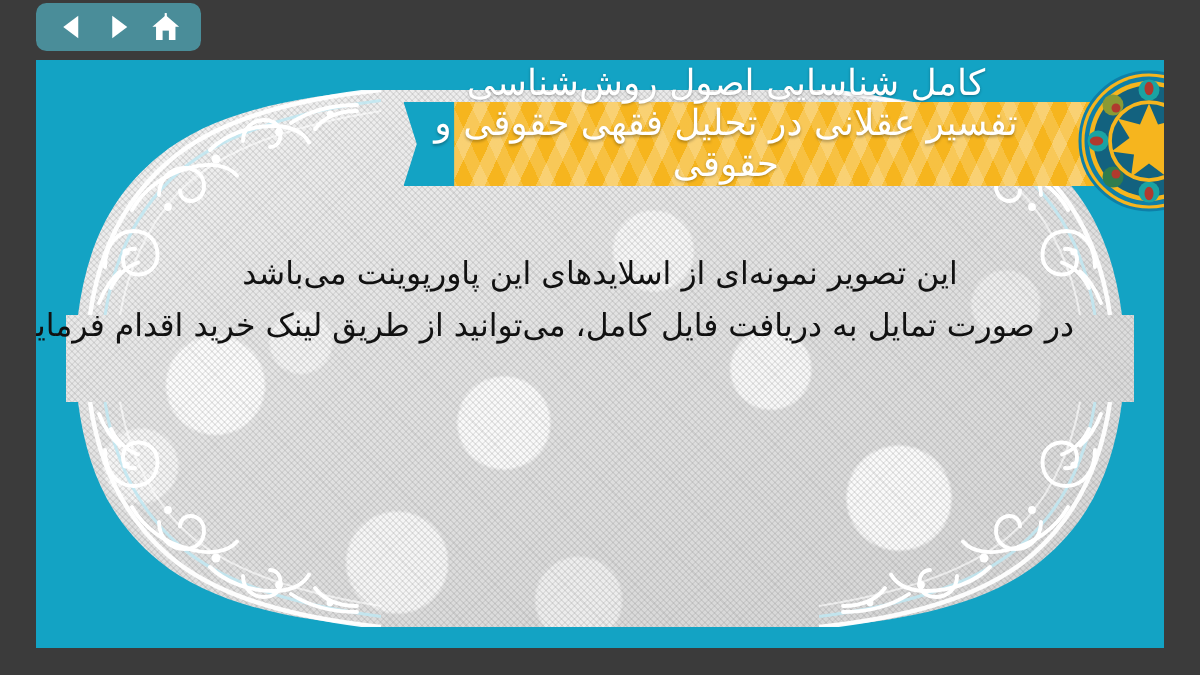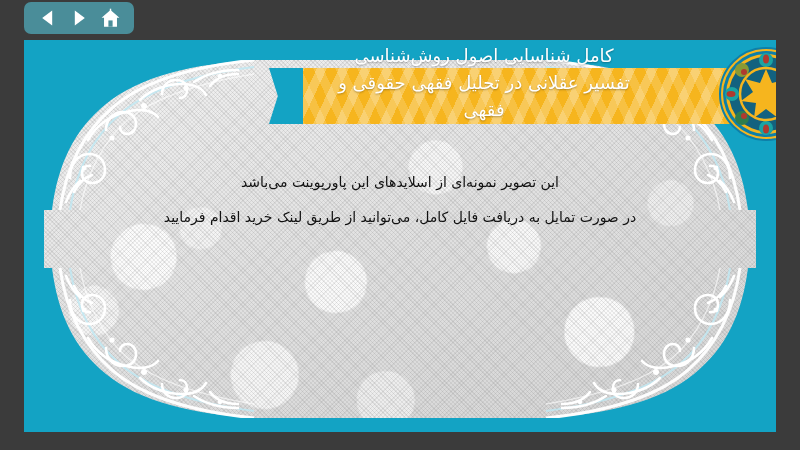--- a/index.html
+++ b/index.html
@@ -143,21 +143,21 @@
   
   #title-text {
     position: absolute;
     left: 180px;
     top: 2px;
     width: 560px;
     z-index: 32;
     direction: rtl;
     text-align: center;
     color: #ffffff;
-    font-size: 18px;
+    font-size: 24px;
     line-height: 27px;
     font-weight: 400;
     text-shadow: 0 1px 2px rgba(0,0,0,.30);
     pointer-events: none;
   }
   #title-text div { white-space: nowrap; }
 
   
   #medallion {
     position: absolute;
@@ -172,21 +172,21 @@
   
   #body-text {
     position: absolute;
     left: 40px;
     top: 105px;
     right: 40px;
     z-index: 28;
     direction: rtl;
     text-align: center;
     color: #111111;
-    font-size: 14px;
+    font-size: 21px;
     line-height: 35px;
     font-weight: 400;
   }
   #body-text p { white-space: nowrap; }
 </style>
 </head>
 <body>
 
 <div id="viewer">
 
@@ -332,21 +332,21 @@
     </div>
 
     <div id="title-banner">
       <div id="banner-bg"></div>
       <div id="banner-cap"></div>
     </div>
 
     <div id="title-text">
       <div>کامل شناسایی اصول روش‌شناسی</div>
       <div>تفسیر عقلانی در تحلیل فقهی حقوقی و</div>
-      <div>فقهی</div>
+      <div>حقوقی</div>
     </div>
 
     <div id="medallion">
       <svg viewBox="0 0 96 96" width="96" height="96" aria-hidden="true">
         <circle cx="48" cy="48" r="46" fill="#f6b51e"></circle>
         <circle cx="48" cy="48" r="43" fill="#0e7fa8"></circle>
         <circle cx="48" cy="48" r="40" fill="#f6b51e"></circle>
         <circle cx="48" cy="48" r="37" fill="#13627f"></circle>
         <g>
           <circle cx="48" cy="14" r="7" fill="#1aa3a3"></circle>

